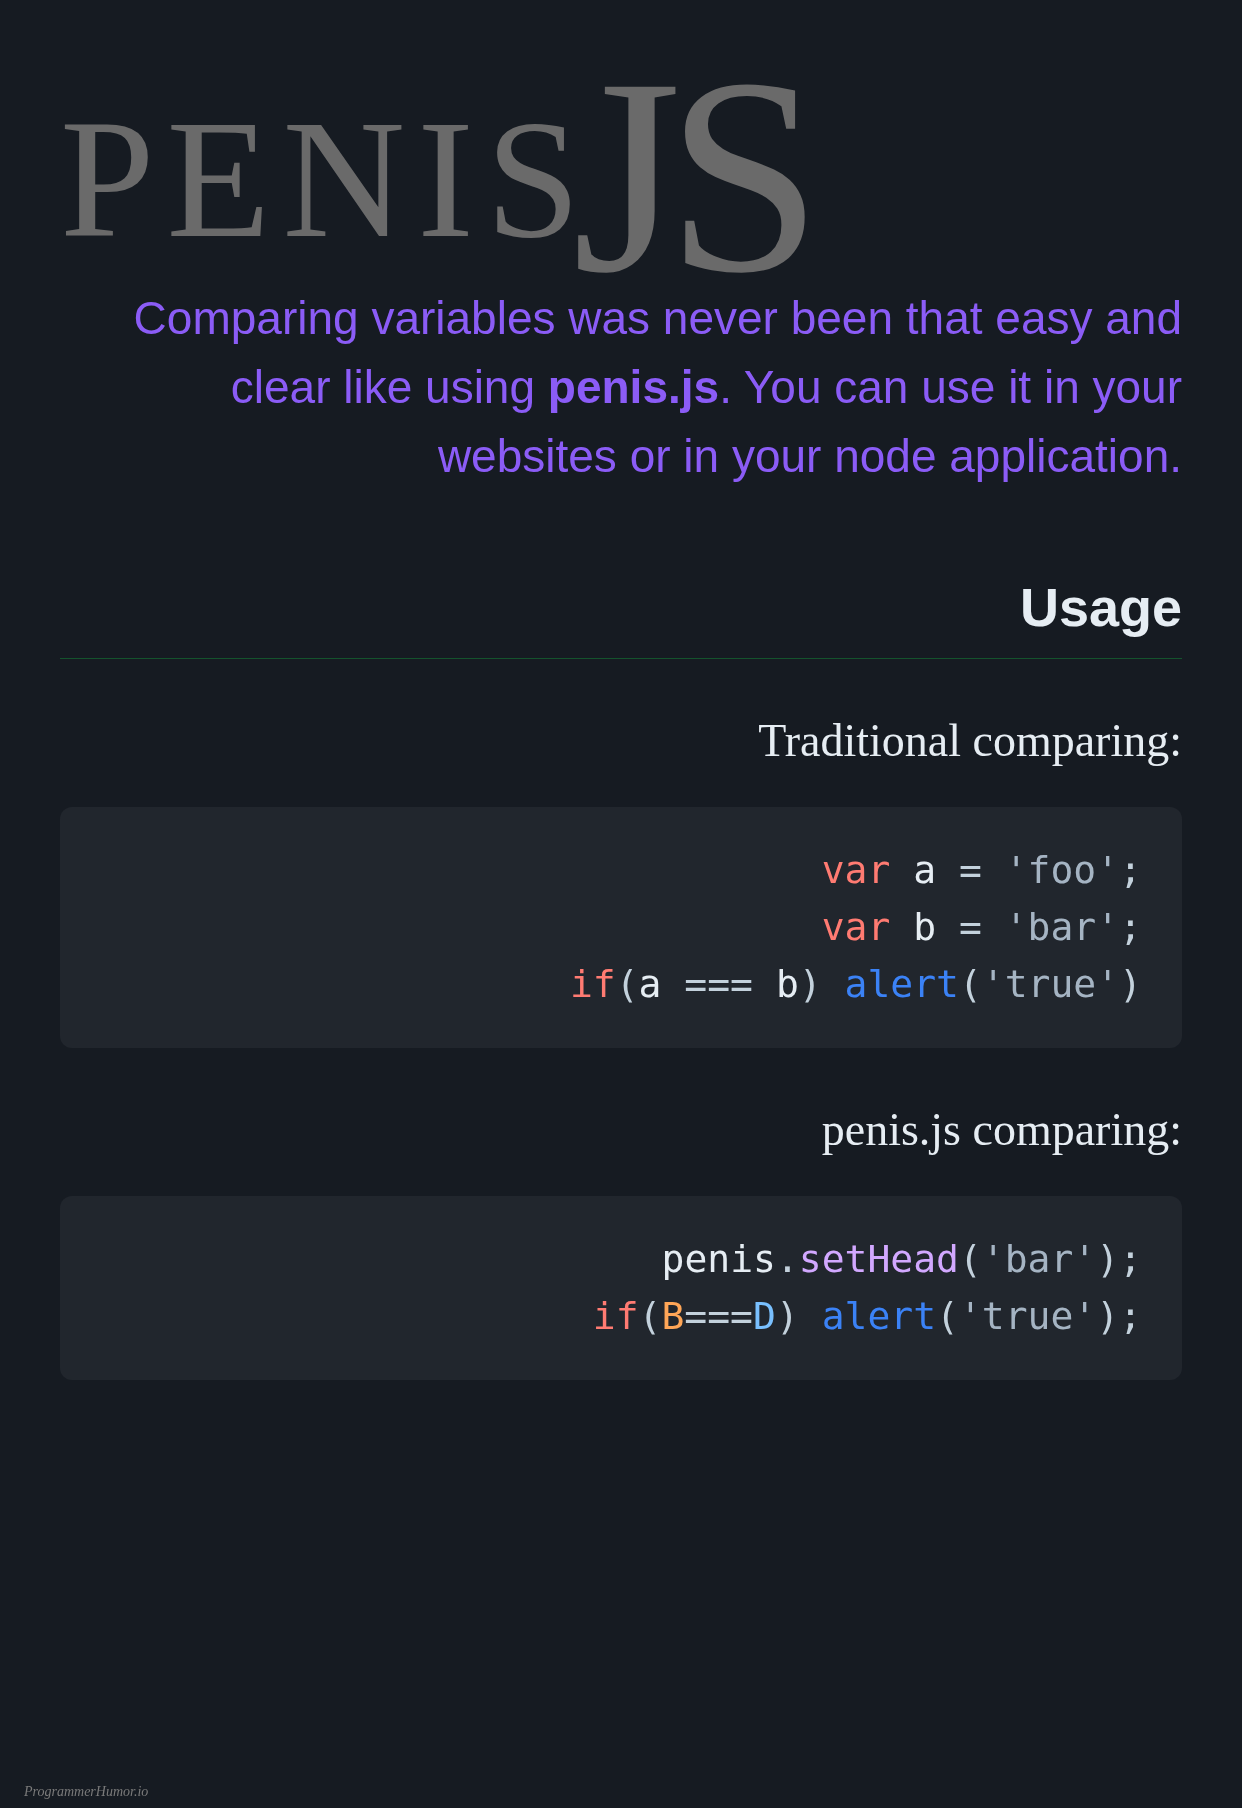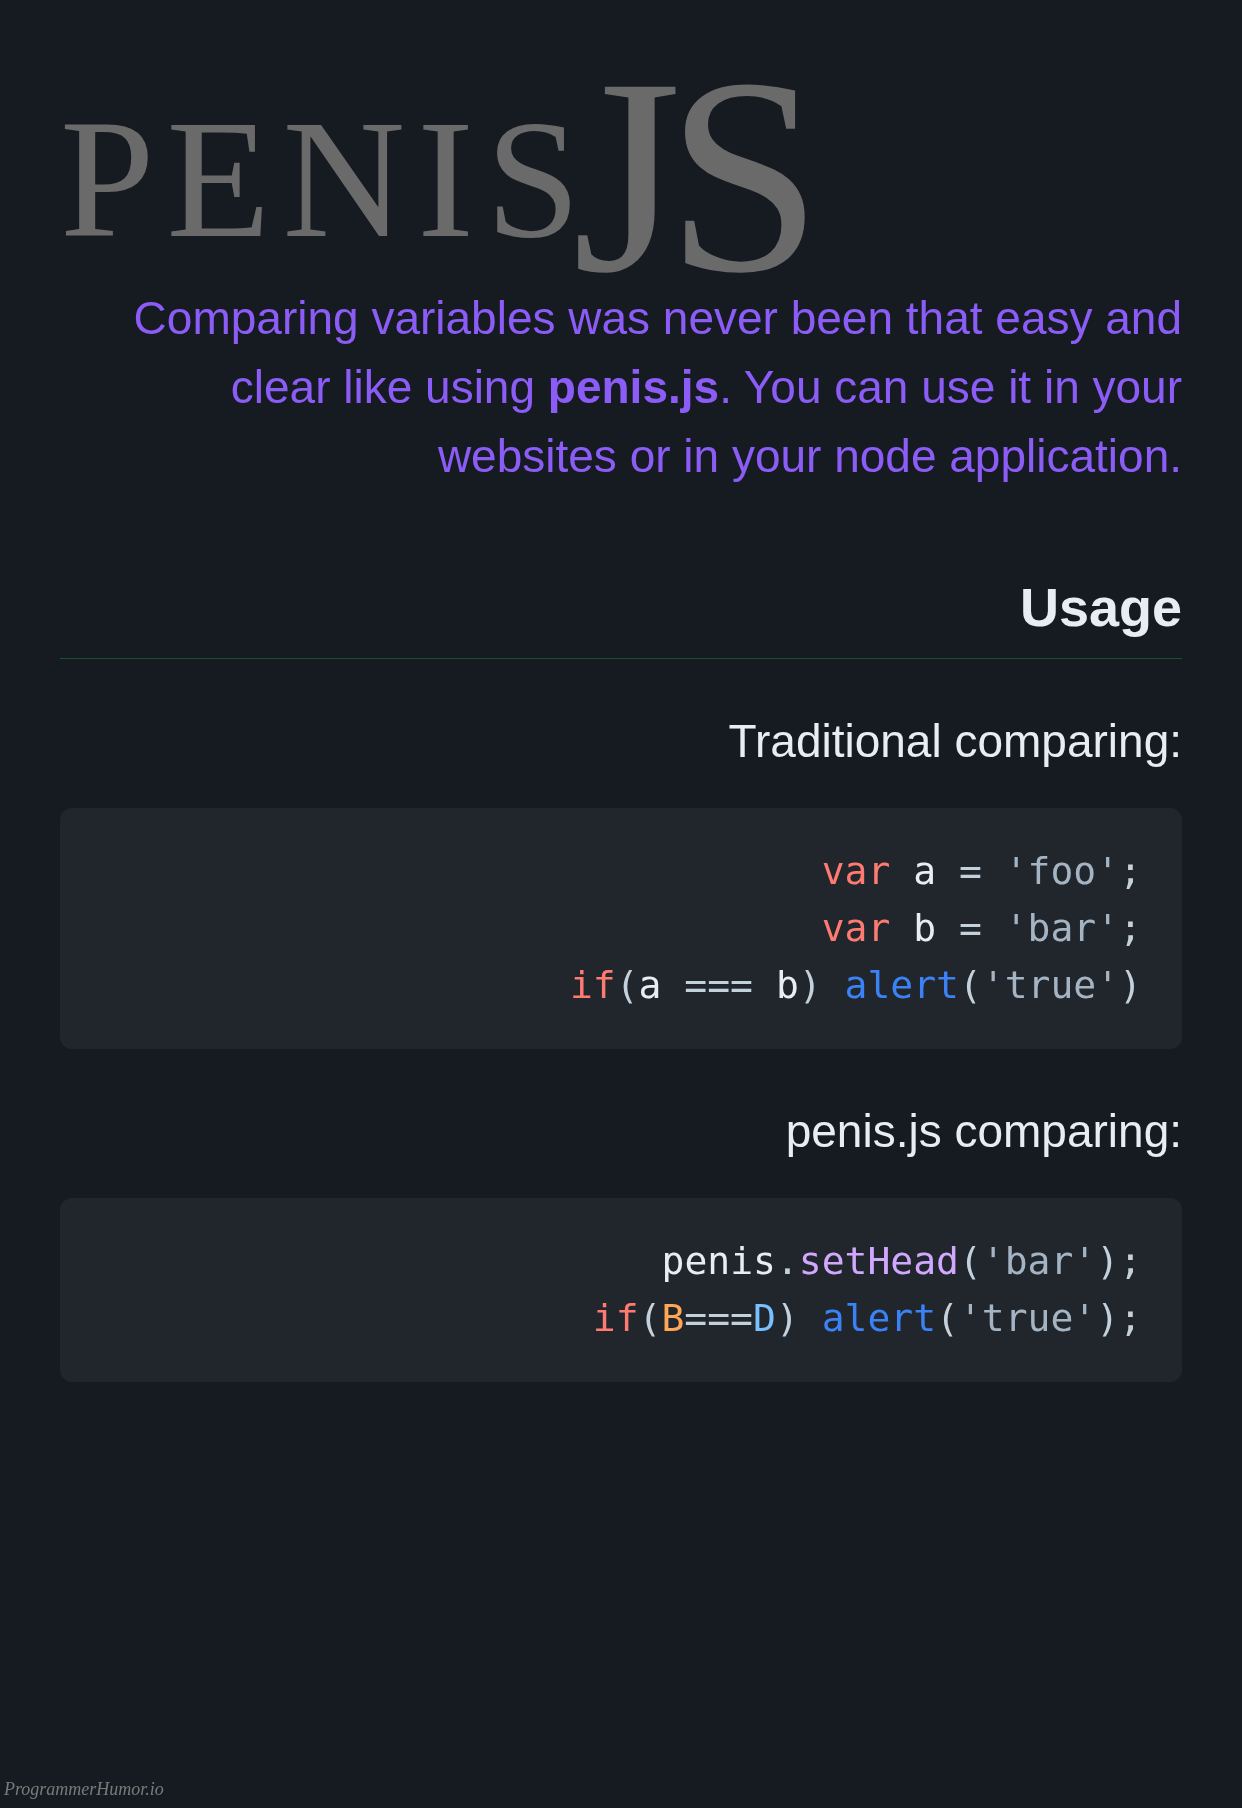--- a/index.html
+++ b/index.html
@@ -72,20 +72,21 @@
       padding-bottom: 20px;
       border-bottom: 1px solid #14532d;
       padding-left: 10px;
     }
     
     .subheading {
       margin-top: 55px;
       font-size: 46px;
       font-weight: 400;
       color: #e6edf3;
+      font-family: Liberation Serif, serif;
     }
     
     .code-block {
       margin-top: 40px;
       background-color: #21262d;
       border-radius: 12px;
       padding: 35px 40px;
       font-family: ui-monospace, SFMono-Regular, "SF Mono", Menlo, Consolas, monospace;
       font-size: 38px;
       line-height: 1.5;
@@ -97,22 +98,22 @@
     .str { color: #a5b4c3; }
     .fn { color: #3b82f6; }
     .method { color: #d2a8ff; }
     .const-b { color: #ffa657; }
     .const-d { color: #79c0ff; }
     .punc { color: #c3d1dc; }
     
     .watermark {
       position: absolute;
       bottom: 8px;
-      left: 4px;
-      font-size: 18px;
+      left: 24px;
+      font-size: 14px;
       font-style: italic;
       color: #7a7a7a;
       font-family: Georgia, serif;
     }
   </style>
 </head>
 <body>
 
 <div class="container">
   <div class="logo-section">

